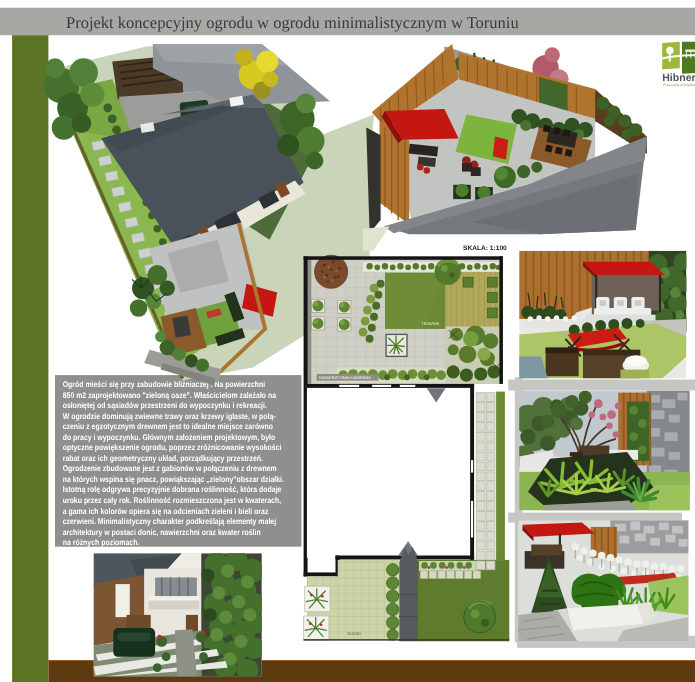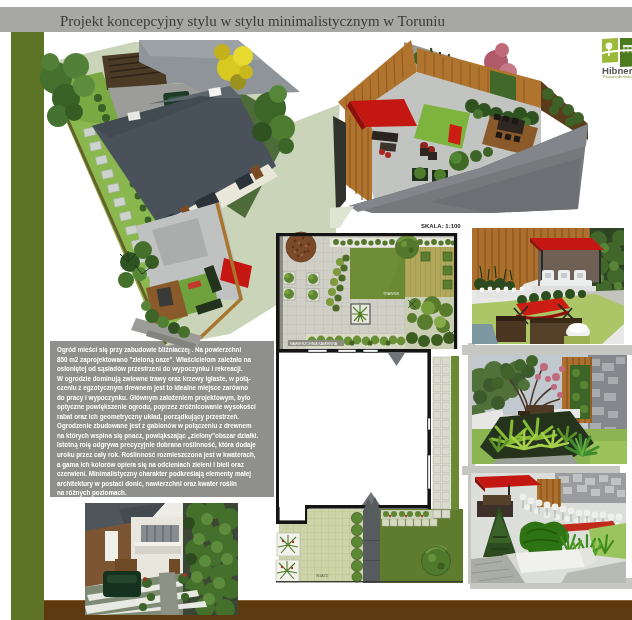--- a/index.html
+++ b/index.html
@@ -5,21 +5,21 @@
   html,body{margin:0;padding:0;}
   body{width:632px;height:620px;position:relative;overflow:hidden;background:#fff;
        font-family:"Liberation Sans",sans-serif;}
   .abs{position:absolute;}
 </style>
 </head>
 <body>
 
 <div class="abs" style="left:0;top:7px;width:632px;height:25px;background:#a7a7a4;"></div>
 
-<div class="abs" style="left:60px;top:13px;width:560px;font-family:'Liberation Serif',serif;font-size:15px;color:#3b3b3b;">Projekt koncepcyjny stylu w stylu minimalistycznym w Toruniu</div>
+<div class="abs" style="left:60px;top:13px;width:560px;font-family:'Liberation Serif',serif;font-size:15px;color:#3b3b3b;">Projekt koncepcyjny ogrodu w ogrodu minimalistycznym w Toruniu</div>
 
 <div class="abs" style="left:11px;top:32px;width:33px;height:588px;background:#5d7326;"></div>
 
 <div class="abs" style="left:44px;top:600px;width:588px;height:20px;background:#5e3a11;border-top:1px solid #8a6030;"></div>
 
 <div class="abs" style="left:50px;top:341px;width:224px;height:156px;background:#8f8f8d;"></div>
 <div class="abs" style="left:57px;top:345px;width:260px;color:#fff;
      font-size:7.5px;font-weight:bold;line-height:9.55px;
      white-space:nowrap;transform:scaleX(0.84);transform-origin:0 0;">
 Ogród mieści się przy zabudowie bliźniaczej . Na powierzchni<br>

